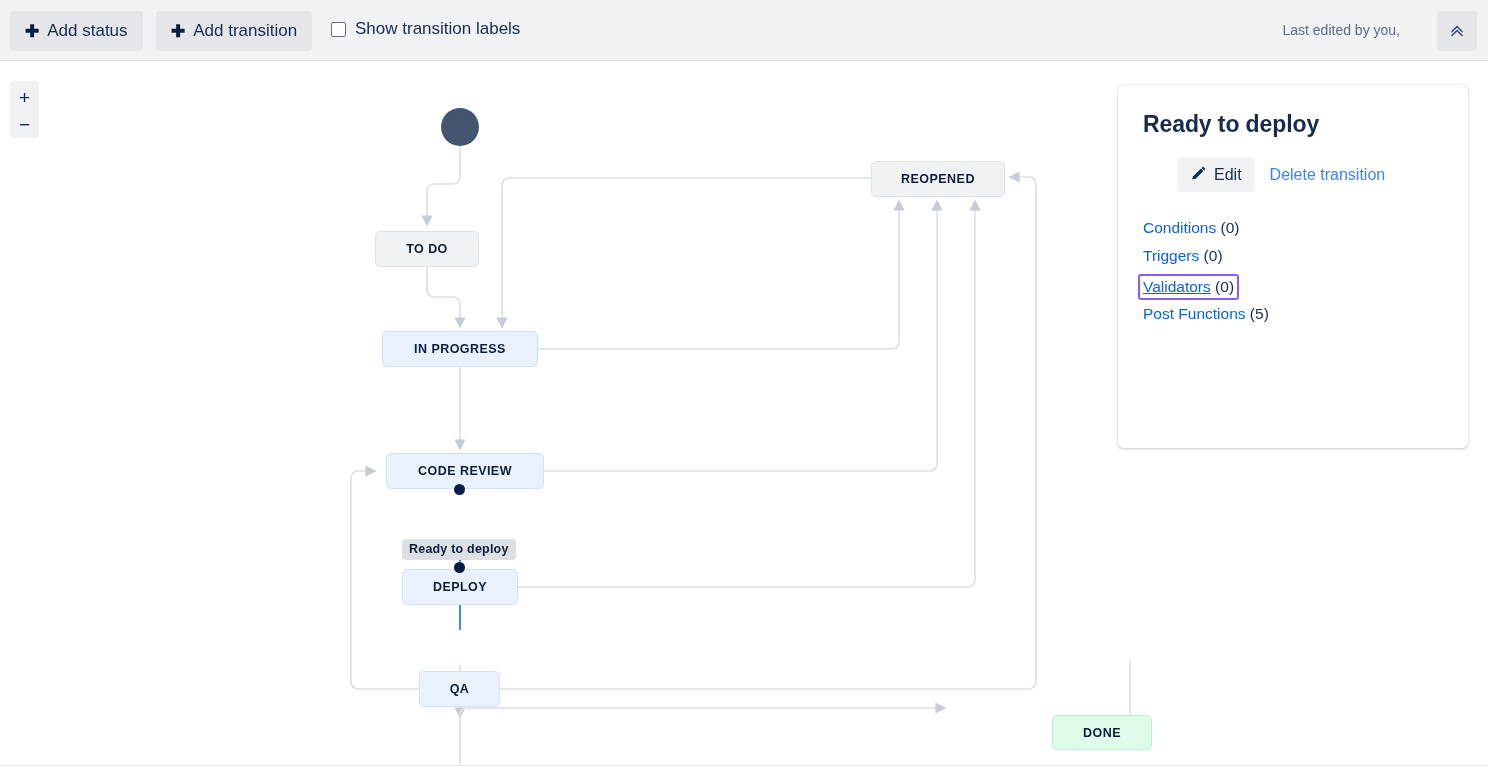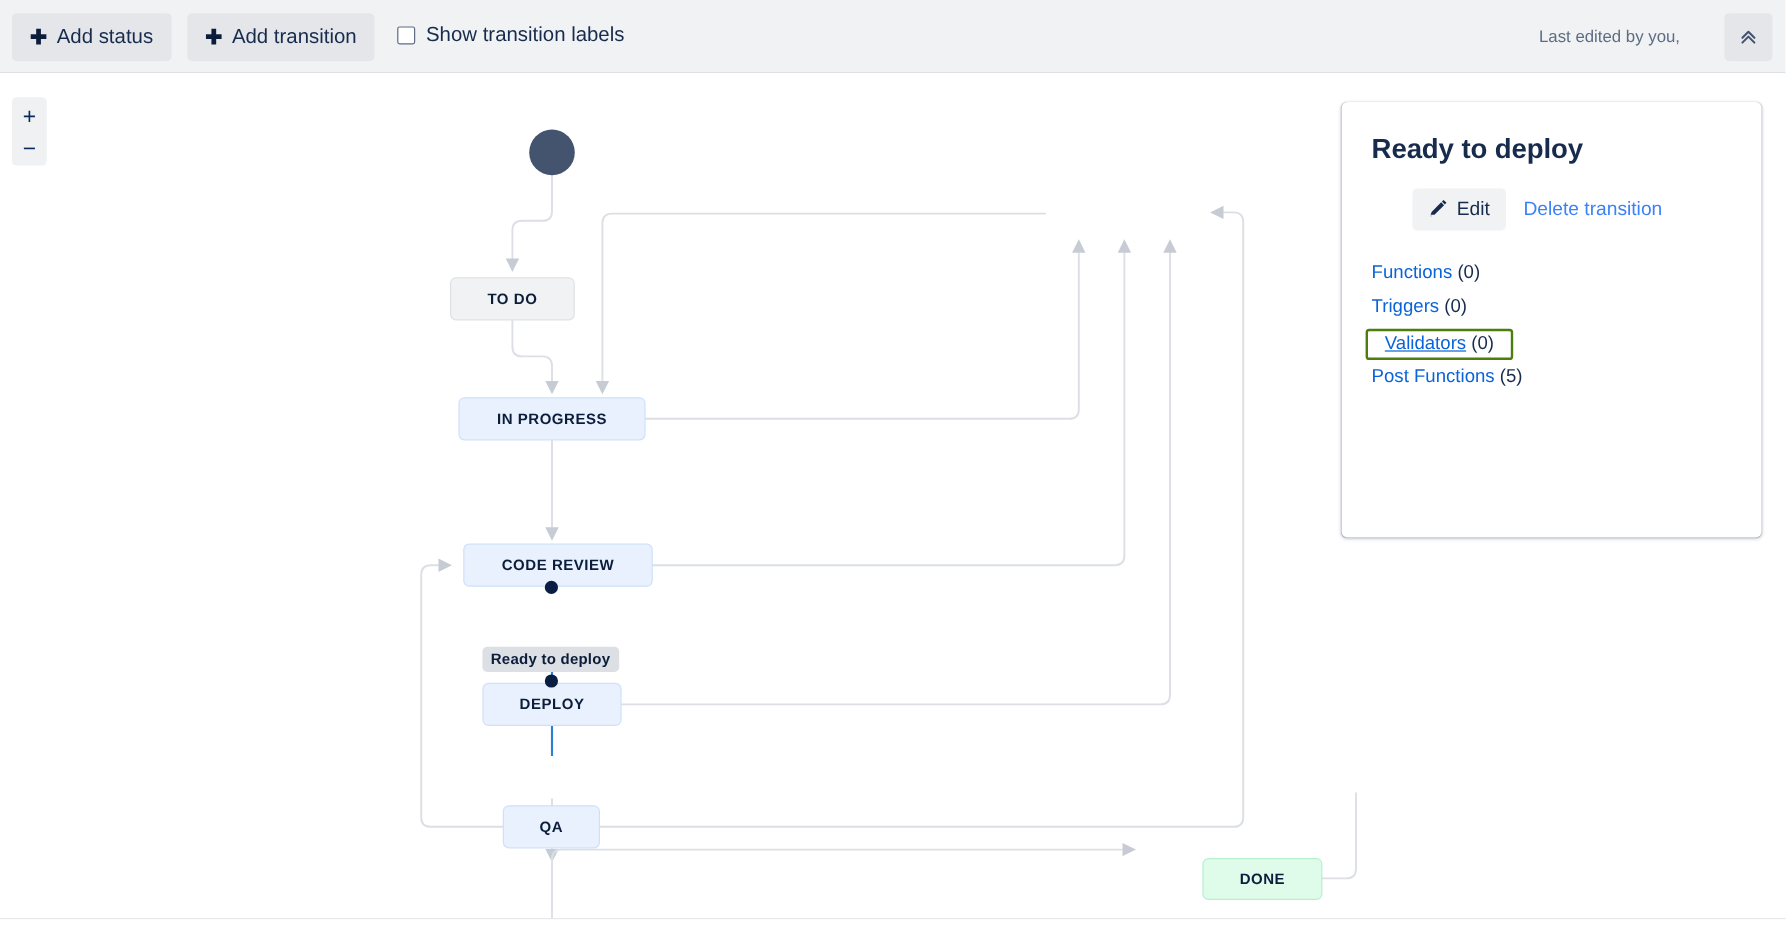--- a/index.html
+++ b/index.html
@@ -135,22 +135,22 @@
     display: flex; align-items: center; gap: 11px; margin-bottom: 14px;
   }
   #options-head .label { font-size: 17px; font-weight: bold; color: #172b4d; }
   #options-head .rule { flex: 1; height: 1px; background: #dfe1e6; }
   .opt-row { margin-bottom: 8px; font-size: 15.5px; color: #172b4d; line-height: 20px; }
   .opt-row a {
     color: #0a63d8; text-decoration: none; cursor: pointer;
   }
   .opt-row.focused {
     display: inline-block;
-    border: 2px solid #4d7c0f; border-radius: 3px;
-    padding: 1px 14px; margin-left: -5px; margin-bottom: 4px;
+    border: 2px solid #8b5cf6; border-radius: 3px;
+    padding: 1px 3px; margin-left: -5px; margin-bottom: 4px;
   }
   .opt-row.focused a { text-decoration: underline; }
   .count { color: #172b4d; }
 
   #bottom-rule {
     position: absolute; left: 0; top: 765px; width: 1488px; height: 1px;
     background: #e6e8eb;
   }
 </style>
 </head>
@@ -374,21 +374,24 @@
       </div>
     <div class="node blue" style="left:386px;  top:392px; width:158px; height:36px;">
         <span>CODE REVIEW</span>
       </div>
     <div class="node blue" style="left:402px;  top:508px; width:116px; height:36px;">
         <span>DEPLOY</span>
       </div>
     <div class="node blue" style="left:419px;  top:610px; width:81px;  height:36px;align-items:center;">
         <span>QA</span>
       </div>
-    <div class="node green" style="left:1002px; top:654px; width:100px; height:35px;">
+    <div class="node gray" style="left:871px;  top:100px; width:134px; height:36px;">
+        <span>REOPENED</span>
+      </div>
+    <div class="node green" style="left:1052px; top:654px; width:100px; height:35px;">
         <span>DONE</span>
       </div>
 
     <div class="tr-dot" style="left:454px; top:423px;"></div>
     <div class="tr-dot" style="left:454px; top:501px;"></div>
     <div id="tr-label">Ready to deploy</div>
 
   </div>
 
   <div id="panel">
@@ -401,21 +404,21 @@
           <path d="M11.6 2.0 L13.0 0.6 L15.4 3.0 L14.0 4.4 z" fill="#172b4d"></path>
           <path d="M2.2 13.0 L2.0 14.4 L3.6 14.2 z" fill="#ccad7a"></path>
         </svg>
         <span>Edit</span>
       </button>
       <a id="delete-transition">Delete transition</a>
     </div>
 
 
     <div class="opt-row">
-      <a>Functions</a>
+      <a>Conditions</a>
       <span class="count">(0)</span>
     </div>
     <div class="opt-row">
       <a>Triggers</a>
       <span class="count">(0)</span>
     </div>
     <div class="opt-row focused">
       <a>Validators</a>
       <span class="count">(0)</span>
     </div>

